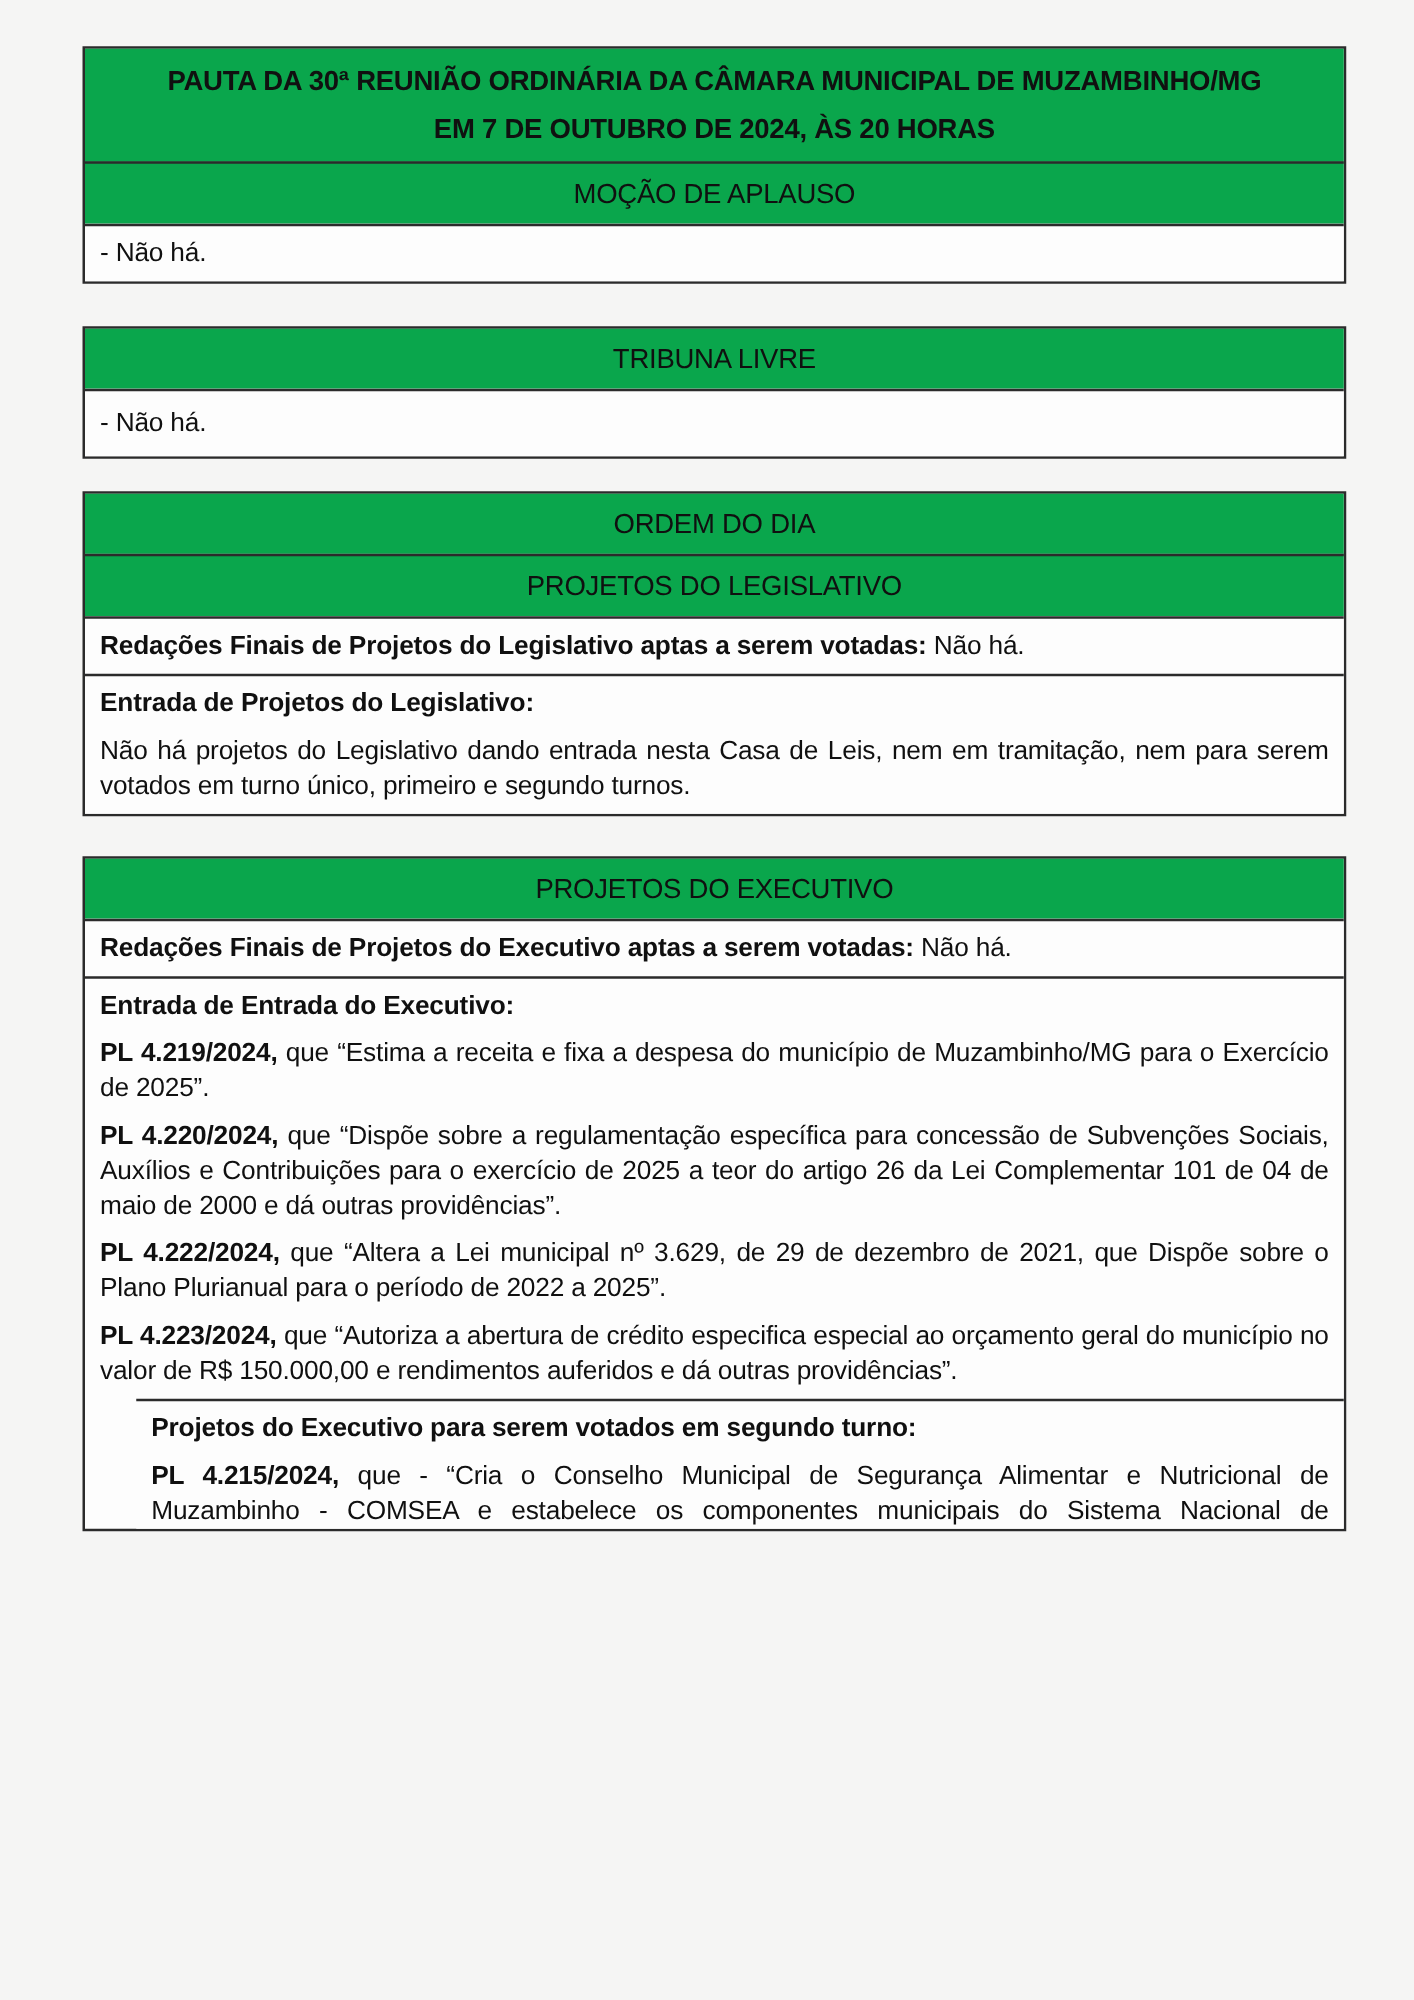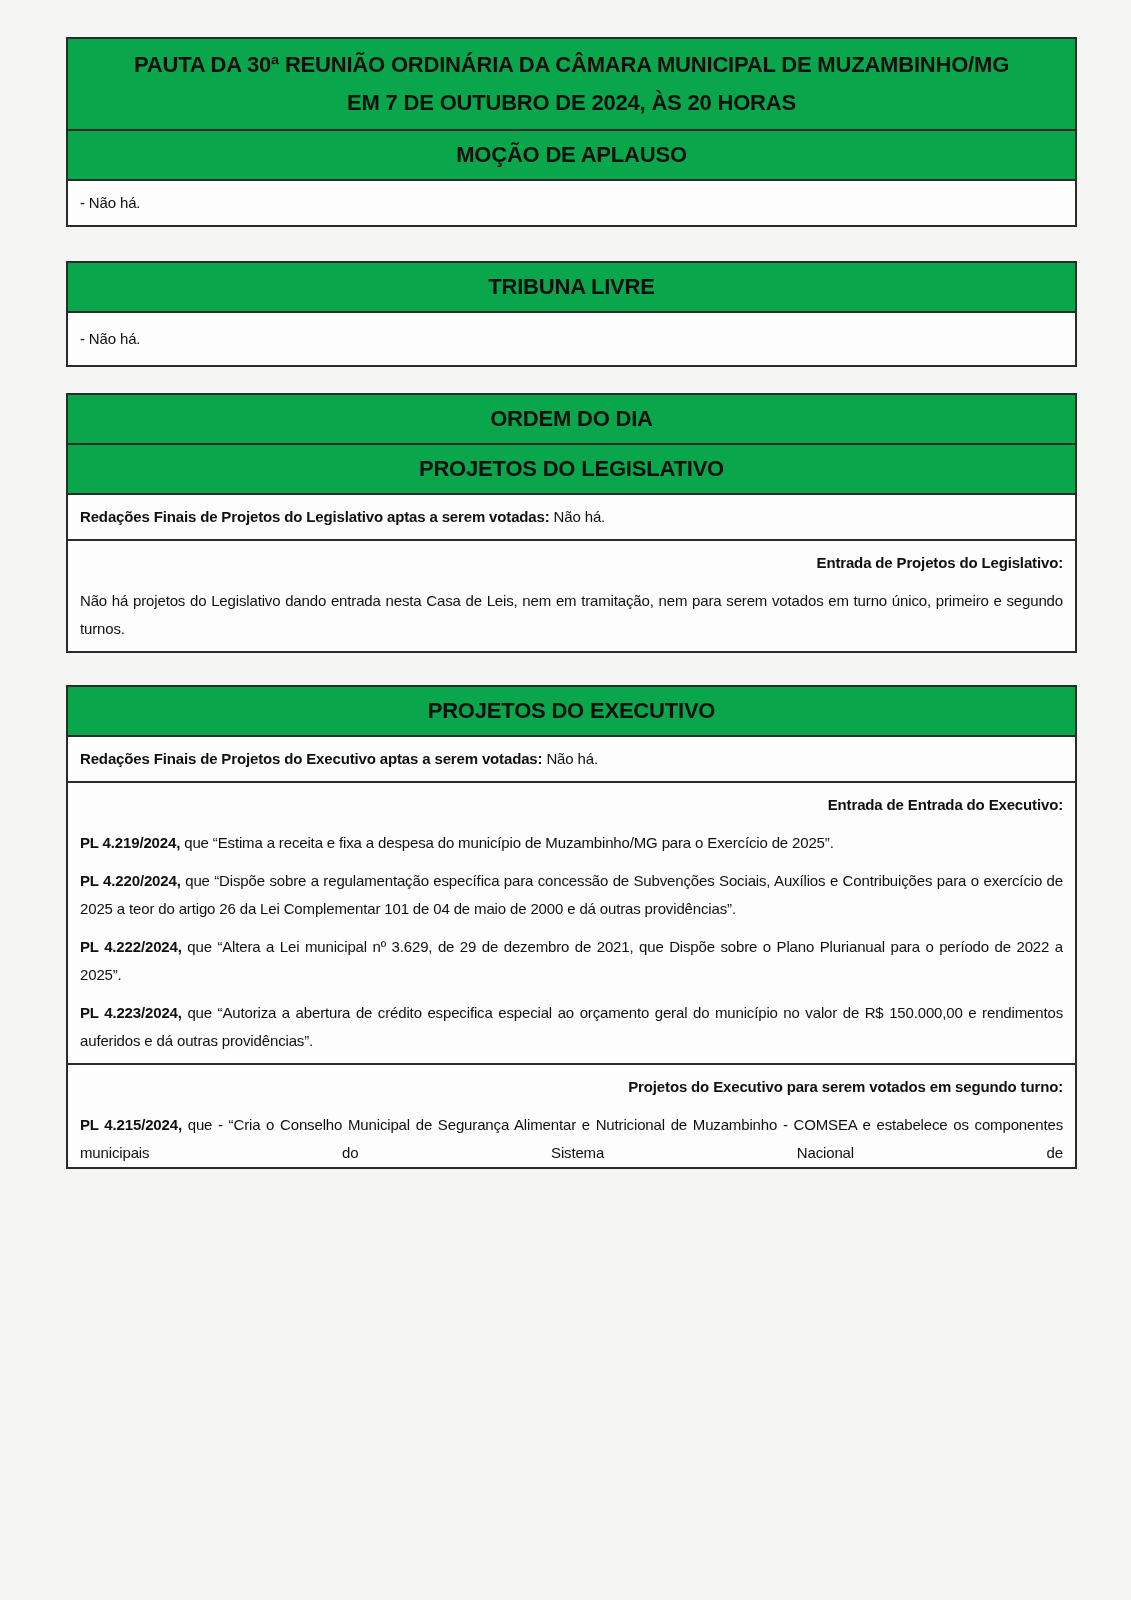--- a/index.html
+++ b/index.html
@@ -26,50 +26,50 @@
     border:2px solid var(--border);
     background:var(--row-bg);
   }
   .tbl > * + *{border-top:2px solid var(--border);}
   .gap-a{margin-bottom:34px;}
   .gap-b{margin-bottom:26px;}
   .gap-c{margin-bottom:32px;}
   .green-head{
     background:var(--green);
     text-align:center;
-    font-weight:bold;
+    font-weight:normal;
     font-size:22px;
     letter-spacing:-0.2px;
     padding:11px 10px;
     line-height:26px;
   }
   .title-head{
     background:var(--green);
     text-align:center;
     font-weight:bold;
     font-size:22px;
     letter-spacing:-0.2px;
     line-height:38px;
     padding:7px 14px;
   }
   .cell{
     background:var(--row-bg);
     padding:8px 12px;
-    font-size:15px;
+    font-size:21px;
     letter-spacing:-0.15px;
     line-height:28px;
   }
   .cell.pad-lg{padding:12px 12px;}
   .cell p{margin:0;}
   .cell p + p{margin-top:10px;}
   .cell .just{text-align:justify;}
   .cell .just-all{text-align:justify;text-align-last:justify;}
   .cell b{font-weight:bold;}
-  .head-line{font-weight:bold;text-align:right;}
-  .clip-row{height:104px;overflow:hidden;}
+  .head-line{font-weight:bold;}
+  .clip-row{height:104px;overflow:hidden;margin-left:41px;}
 </style>
 </head>
 <body>
 
 <div class="page">
 
   <section class="tbl gap-a">
     <div class="title-head">
       <div>PAUTA DA 30ª REUNIÃO ORDINÁRIA DA CÂMARA MUNICIPAL DE MUZAMBINHO/MG</div>
       <div>EM 7 DE OUTUBRO DE 2024, ÀS 20 HORAS</div>

